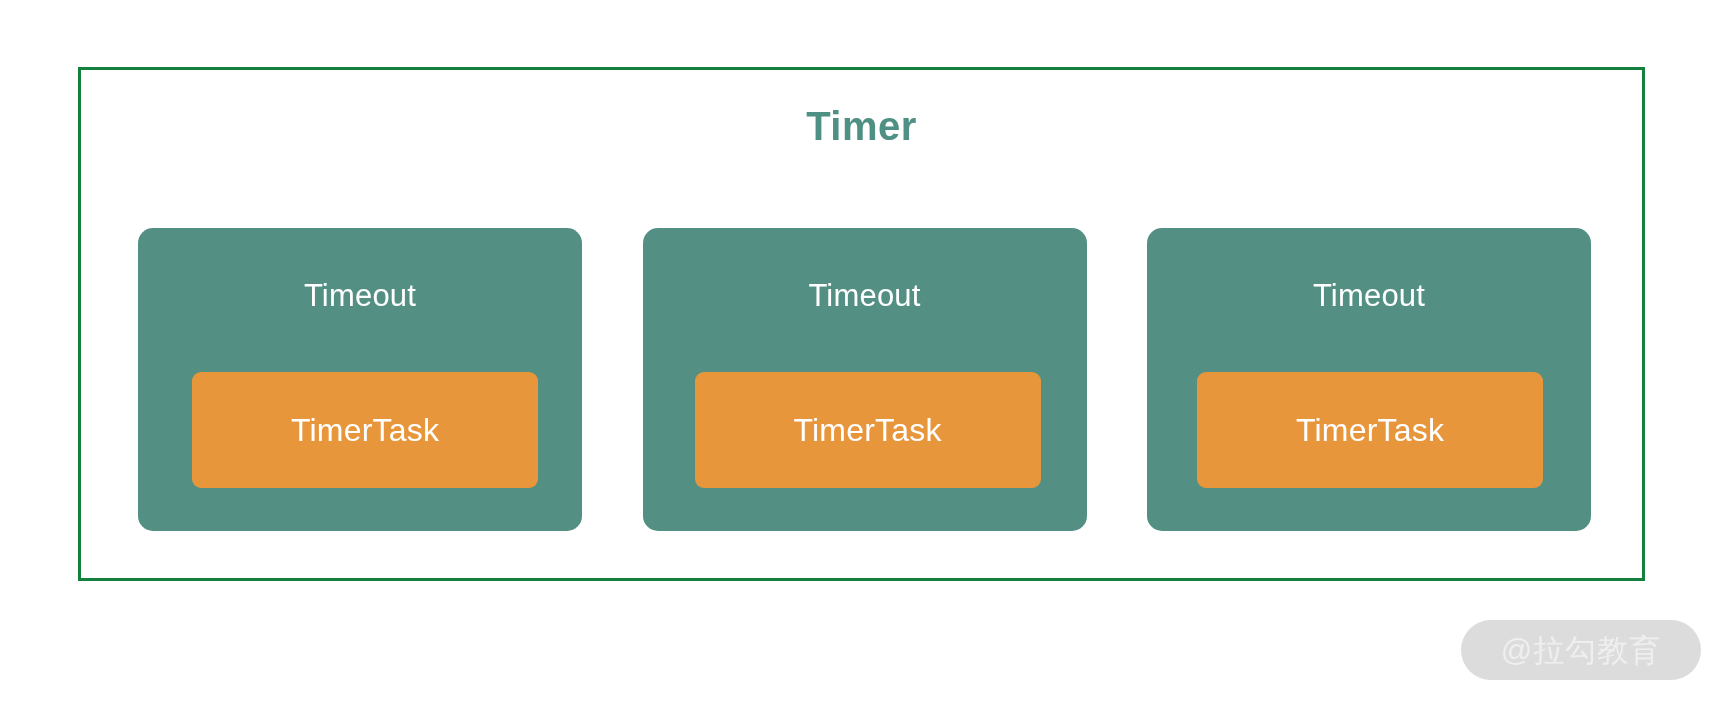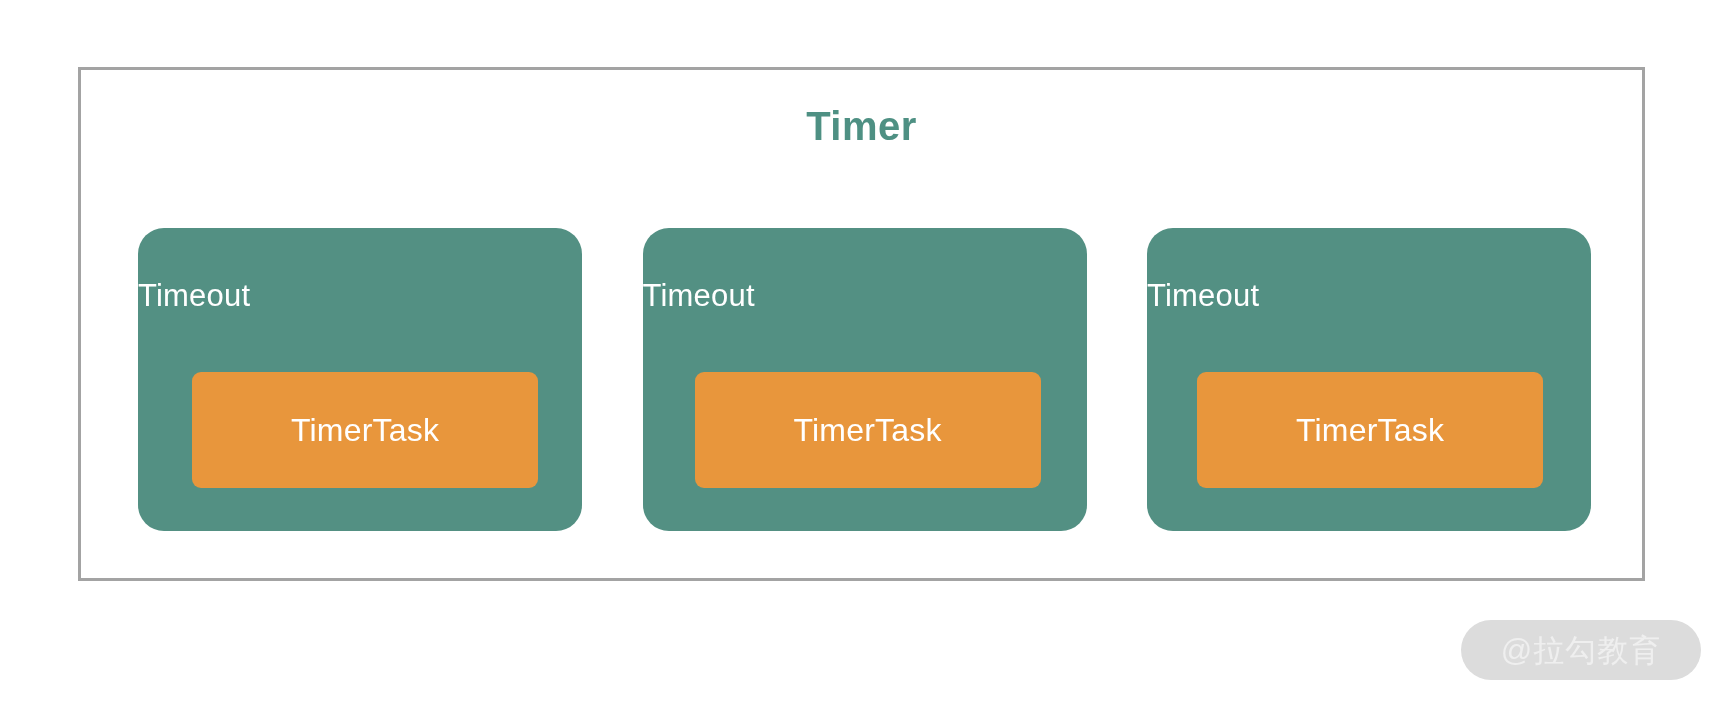--- a/index.html
+++ b/index.html
@@ -22,21 +22,21 @@
   }
 
   
   #timer-container {
     position: absolute;
     left: 78px;
     top: 67px;
     width: 1567px;
     height: 514px;
     box-sizing: border-box;
-    border: 3px solid #a3a3a3;
+    border: 3px solid #15803d;
     background: #ffffff;
   }
 
   #timer-title {
     position: absolute;
     left: 0;
     top: 36px;
     width: 100%;
     text-align: center;
     font-size: 40px;
@@ -57,25 +57,25 @@
     flex-direction: row;
     justify-content: space-between;
     align-items: stretch;
   }
 
   .timeout-card {
     position: relative;
     width: 444px;
     height: 303px;
     background: #539083;
-    border-radius: 26px;
+    border-radius: 15px;
     flex: 0 0 auto;
     display: flex;
     flex-direction: column;
-    align-items: flex-start;
+    align-items: center;
   }
 
   .timeout-label {
     margin-top: 52px;
     font-size: 31px;
     font-weight: 400;
     color: #ffffff;
     line-height: 1;
     letter-spacing: 0.2px;
   }

